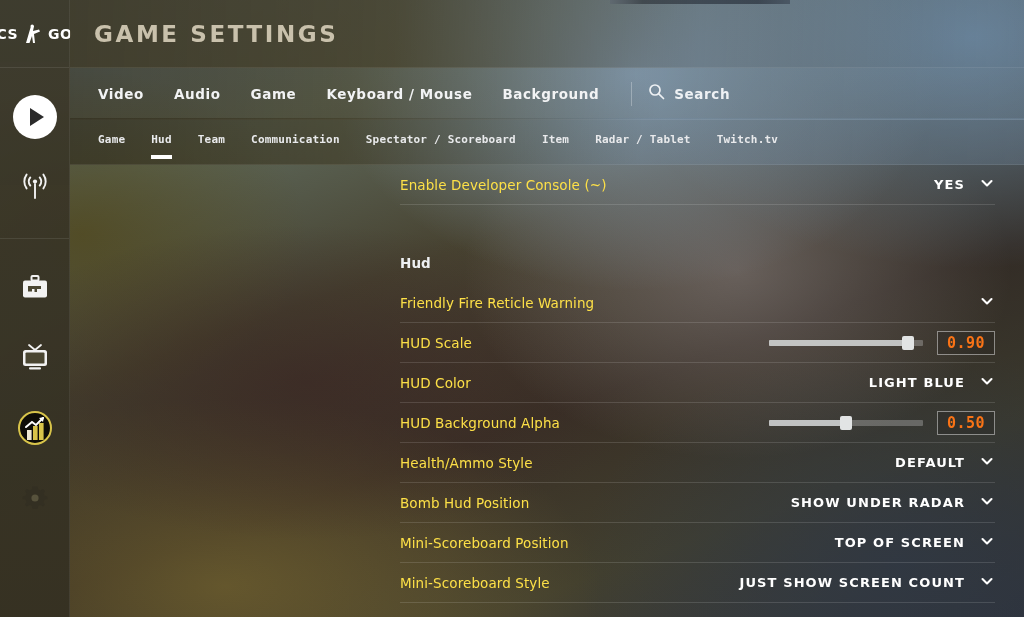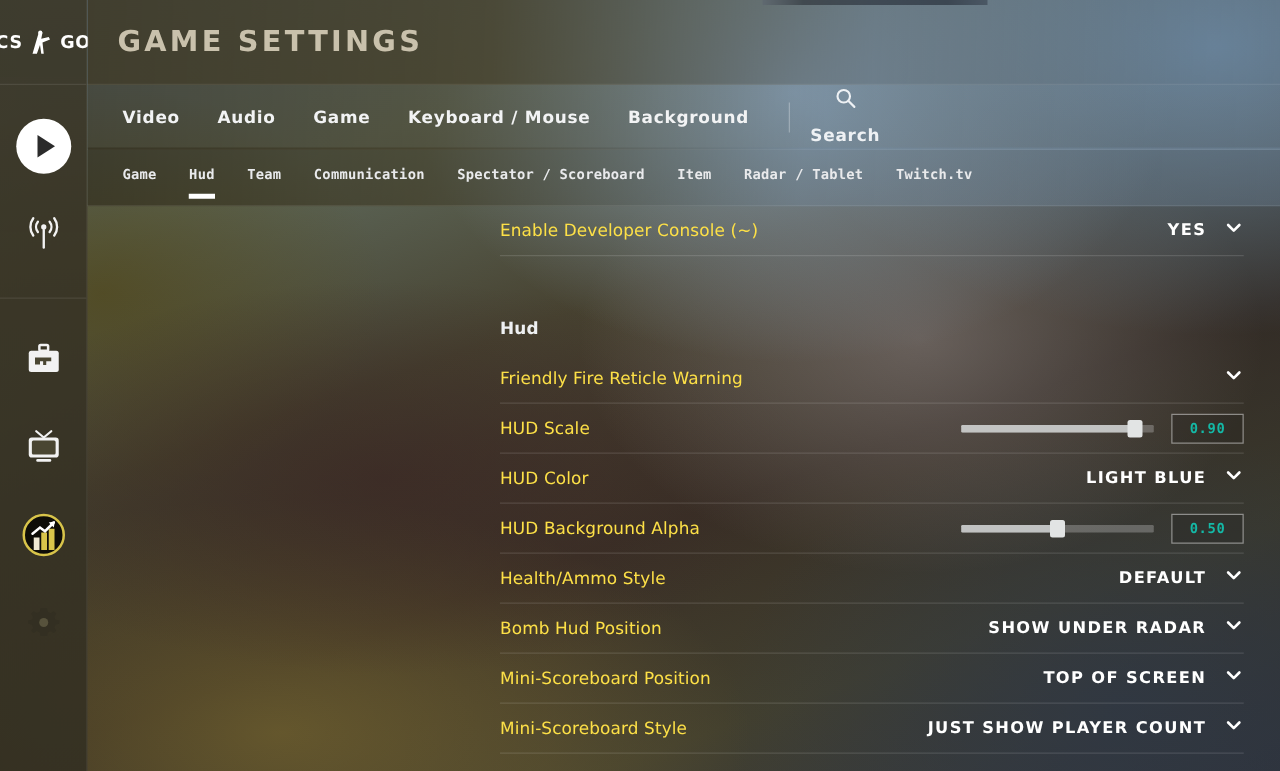--- a/index.html
+++ b/index.html
@@ -105,21 +105,21 @@
     display: flex; align-items: center; padding-left: 28px;
   }
   .tab {
     font-family: "DejaVu Sans", sans-serif;
     font-size: 13.5px; font-weight: 700; letter-spacing: 0.6px;
     color: #f2f3f4; margin-right: 30px; white-space: nowrap;
   }
   .tab-divider {
     width: 1px; height: 24px; background: rgba(255,255,255,0.28); margin: 0 16px 0 2px;
   }
-  .search-box { display: flex; align-items: center; gap: 9px; flex-direction: column; }
+  .search-box { display: flex; align-items: center; gap: 9px; }
   .search-label {
     font-family: "DejaVu Sans", sans-serif;
     font-size: 13.5px; font-weight: 700; letter-spacing: 0.6px; color: #eef1f4;
   }
 
   
   .subtabbar {
     position: absolute; top: 118px; left: 70px; width: 954px; height: 47px;
     background: linear-gradient(92deg, rgba(50,46,30,0.70) 0%, rgba(62,57,36,0.58) 28%, rgba(112,138,164,0.26) 60%, rgba(126,156,186,0.22) 100%);
     border-bottom: 1px solid rgba(255,255,255,0.08);
@@ -186,21 +186,21 @@
   .slider .thumb {
     position: absolute; top: -4px; width: 12px; height: 14px;
     background: #e2e4e4; border-radius: 2px; transform: translateX(-6px);
   }
   .value-box {
     width: 58px; height: 24px;
     border: 1px solid rgba(255,255,255,0.45);
     background: rgba(20,22,24,0.18);
     display: flex; align-items: center; justify-content: center;
     font-family: "DejaVu Sans Mono", monospace;
-    font-size: 11px; font-weight: 700; color: #14b8a6;
+    font-size: 15px; font-weight: 700; color: #f97316;
     letter-spacing: 0.5px;
   }
 </style>
 </head>
 <body>
 
 <div id="app">
 
   <div class="bg-base"></div>
   <div class="bg-veil"></div>
@@ -399,21 +399,21 @@
           <div class="row-value">
             <span class="value-text">TOP OF SCREEN</span>
             <span class="chev"><svg width="16" height="16" viewBox="0 0 16 16" fill="none" stroke="#ffffff" stroke-width="2.1" stroke-linecap="round" stroke-linejoin="round">
                 <path d="M3.5 6 L8 10.5 L12.5 6"></path>
               </svg></span>
           </div>
         </div>
         <div class="row">
           <div class="row-label">Mini-Scoreboard Style</div>
           <div class="row-value">
-            <span class="value-text">JUST SHOW PLAYER COUNT</span>
+            <span class="value-text">JUST SHOW SCREEN COUNT</span>
             <span class="chev"><svg width="16" height="16" viewBox="0 0 16 16" fill="none" stroke="#ffffff" stroke-width="2.1" stroke-linecap="round" stroke-linejoin="round">
                 <path d="M3.5 6 L8 10.5 L12.5 6"></path>
               </svg></span>
           </div>
         </div>
       </div>
   </div>
 
 </div>
 

